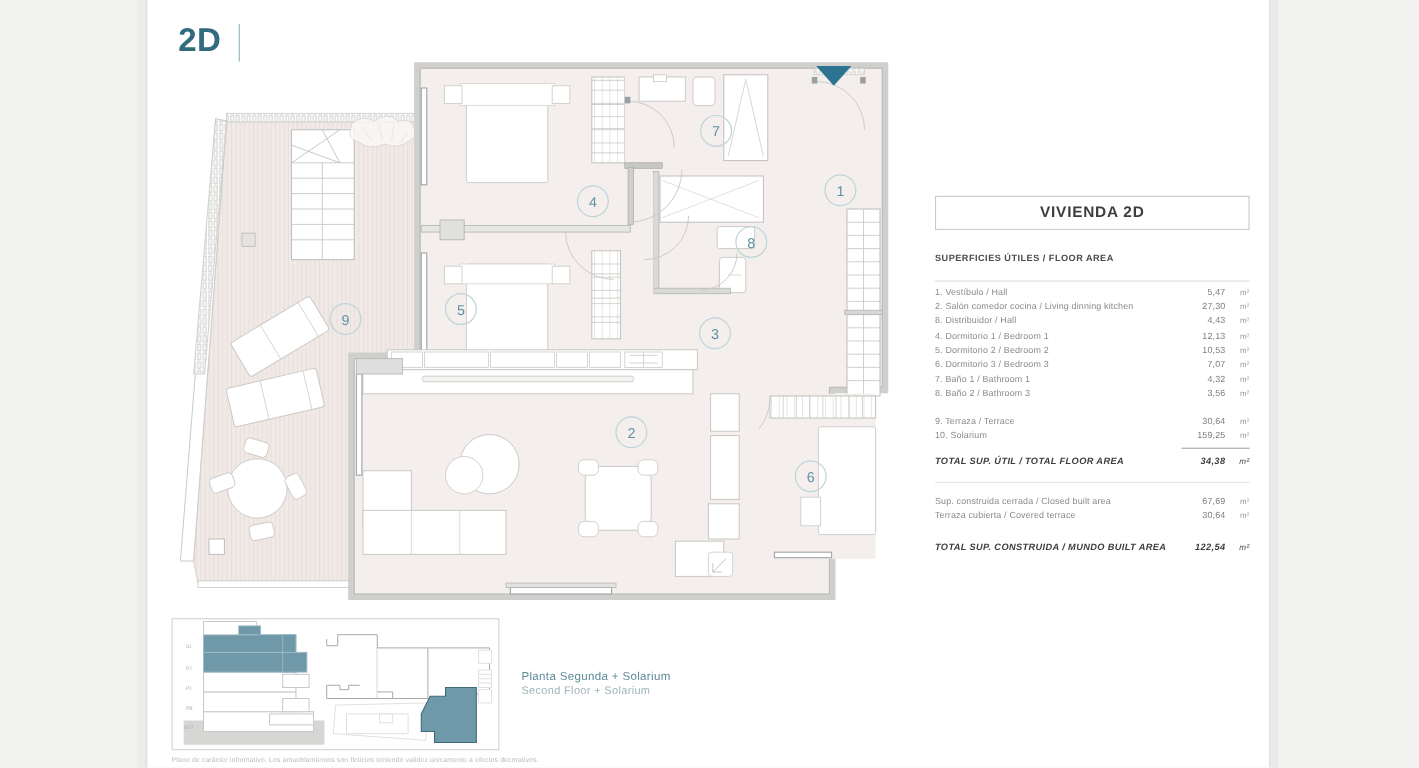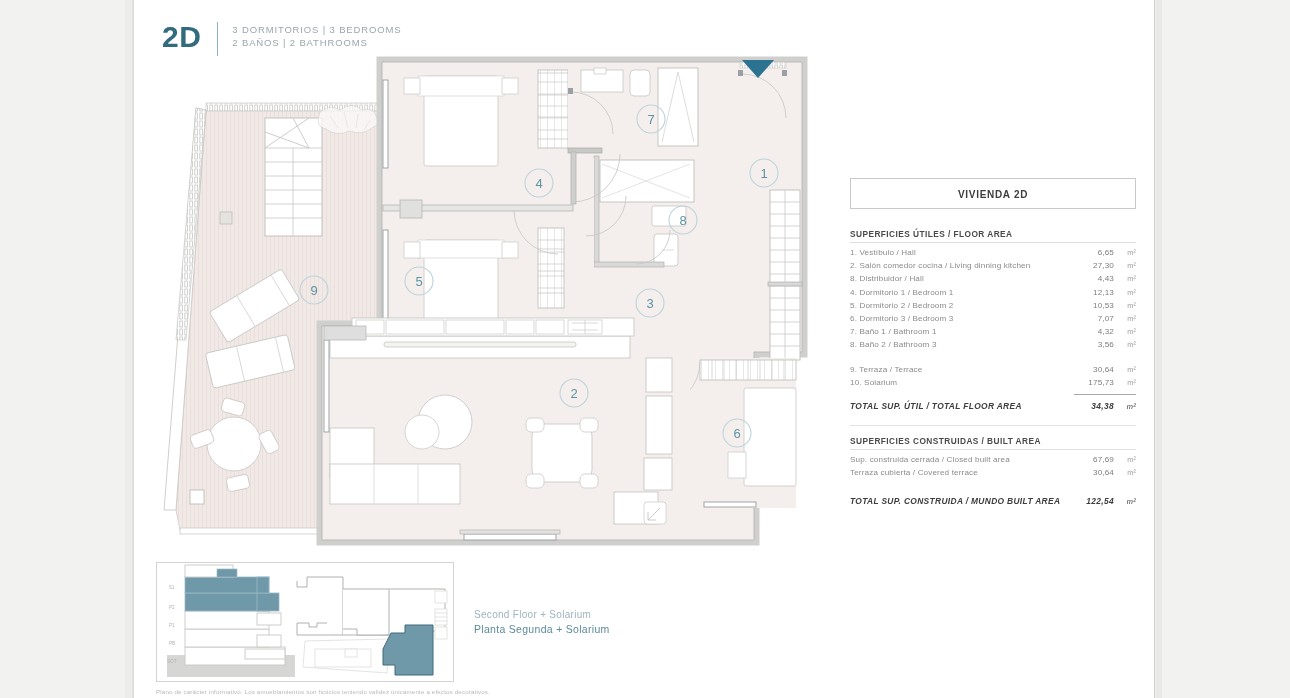--- a/index.html
+++ b/index.html
@@ -58,25 +58,25 @@
   
   #info {
     position:absolute; left:716px; top:178px; width:286px;
     font-family:"Liberation Sans", sans-serif;
   }
   #info-title-box {
     border:1px solid #c9c9c7; padding:5px 0 6px 0; text-align:center;
     margin-bottom:20px;
   }
   #info-title {
-    font-size:10px; font-weight:bold; color:#3d3d3d; letter-spacing:0.7px;
+    font-size:14px; font-weight:bold; color:#3d3d3d; letter-spacing:0.7px;
   }
   .sec-head {
     font-size:8.3px; font-weight:bold; color:#4a4a4a; letter-spacing:0.45px;
-    padding-bottom:3px; border-bottom:1px solid #dedede; margin-bottom:3px;
+    padding-bottom:16px; border-bottom:1px solid #dedede; margin-bottom:3px;
   }
   .row {
     display:flex; align-items:baseline; font-size:8.1px; color:#8b8b8b;
     line-height:13.2px; letter-spacing:0.15px;justify-content:center;
   }
   .row .lbl { flex:1 1 auto; }
   .row .val { width:38px; text-align:right; color:#7d7d7d; }
   .row .unit { width:22px; text-align:right; color:#9a9a9a; font-size:7.2px; }
   .gap { height:11px; }
   .rule { height:1px; background:#a8a8a8; margin:5px 0 0 0; width:62px; margin-left:auto; }
@@ -112,24 +112,20 @@
 <div id="viewport">
 
   <div id="page-shadow-l"></div>
   <div id="page-shadow-r"></div>
 
   <div id="page">
 
     <div id="header">
       <div id="plan-code">2D</div>
       <div id="code-divider"></div>
-      <div id="header-lines">
-        <div class="hdr-line">3 DORMITORIOS  |  3 BEDROOMS</div>
-        <div class="hdr-line">2 BAÑOS  |  2 BATHROOMS</div>
-      </div>
     </div>
 
     <div id="plan">
       <svg width="720" height="530" viewBox="0 0 720 530" xmlns="http://www.w3.org/2000/svg">
         <defs>
           <pattern id="deckhatch" width="4" height="4" patternUnits="userSpaceOnUse">
             <rect width="4" height="4" fill="#f0e9e6"></rect>
             <line x1="0" y1="0" x2="0" y2="4" stroke="#e3d9d5" stroke-width="1.1"></line>
           </pattern>
           <pattern id="railhatch" width="5" height="8" patternUnits="userSpaceOnUse">
@@ -456,21 +452,21 @@
 
       <div id="info-title-box">
         <span id="info-title">VIVIENDA 2D</span>
       </div>
 
       <div class="sec-head">SUPERFICIES ÚTILES / FLOOR AREA</div>
 
       <div>
         <div class="row">
           <span class="lbl">1. Vestíbulo / Hall</span>
-          <span class="val">6,65</span>
+          <span class="val">5,47</span>
           <span class="unit">m²</span>
         </div>
         <div class="row">
           <span class="lbl">2. Salón comedor cocina / Living dinning kitchen</span>
           <span class="val">27,30</span>
           <span class="unit">m²</span>
         </div>
         <div class="row">
           <span class="lbl">8. Distribuidor / Hall</span>
           <span class="val">4,43</span>
@@ -506,36 +502,35 @@
       <div class="gap"></div>
 
       <div>
         <div class="row">
           <span class="lbl">9. Terraza / Terrace</span>
           <span class="val">30,64</span>
           <span class="unit">m²</span>
         </div>
         <div class="row">
           <span class="lbl">10. Solarium</span>
-          <span class="val">175,73</span>
+          <span class="val">159,25</span>
           <span class="unit">m²</span>
         </div>
       </div>
 
       <div class="rule"></div>
 
       <div class="total">
         <span class="lbl">TOTAL SUP. ÚTIL / TOTAL FLOOR AREA</span>
         <span class="val">34,38</span>
         <span class="unit">m²</span>
       </div>
 
       <div class="sep"></div>
 
-      <div class="sec-head">SUPERFICIES CONSTRUIDAS / BUILT AREA</div>
 
       <div>
         <div class="row">
           <span class="lbl">Sup. construida cerrada / Closed built area</span>
           <span class="val">67,69</span>
           <span class="unit">m²</span>
         </div>
         <div class="row">
           <span class="lbl">Terraza cubierta / Covered terrace</span>
           <span class="val">30,64</span>
@@ -600,20 +595,20 @@
           <line x1="278" y1="50" x2="290" y2="50"></line>
           <line x1="278" y1="54" x2="290" y2="54"></line>
           <line x1="278" y1="58" x2="290" y2="58"></line>
         </g>
 
         <polygon points="234,70 248,70 248,62 276,62 276,112 238,112 238,102 226,102 226,86" fill="#6f99a8" stroke="#3f6a7a" stroke-width="1"></polygon>
       </svg>
     </div>
 
     <div id="locator-caption">
+      <div id="loc-es">Planta Segunda + Solarium</div>
       <div id="loc-en">Second Floor + Solarium</div>
-      <div id="loc-es">Planta Segunda + Solarium</div>
     </div>
 
     <div id="disclaimer">Plano de carácter informativo. Los amueblamientos son ficticios teniendo validez únicamente a efectos decorativos.</div>
 
   </div>
 </div>
 
 </body></html>

